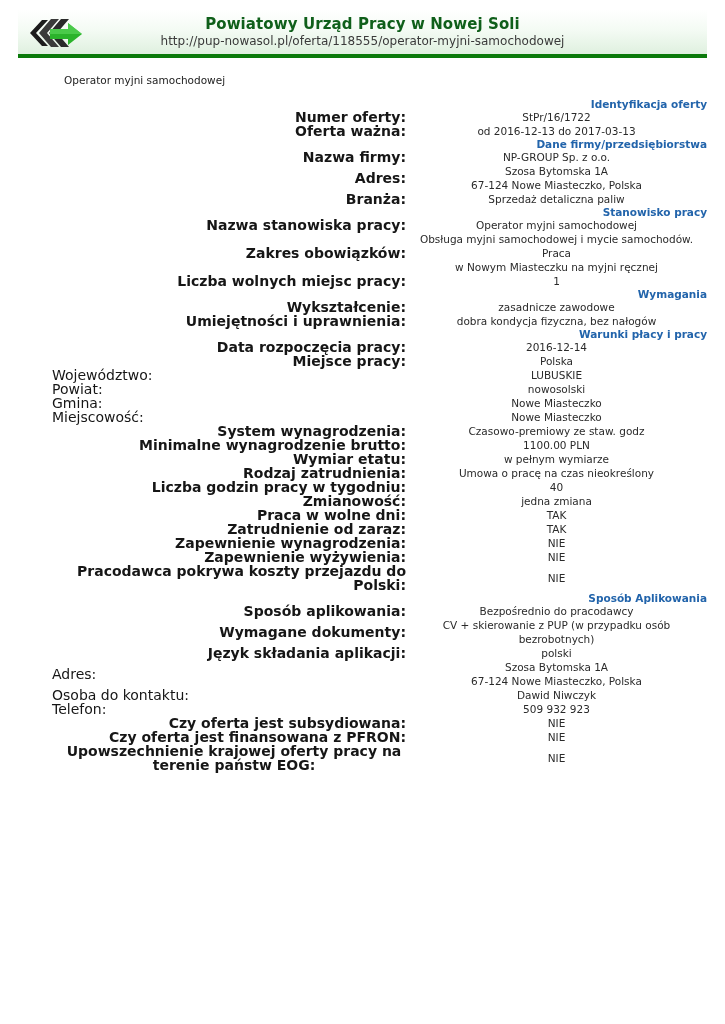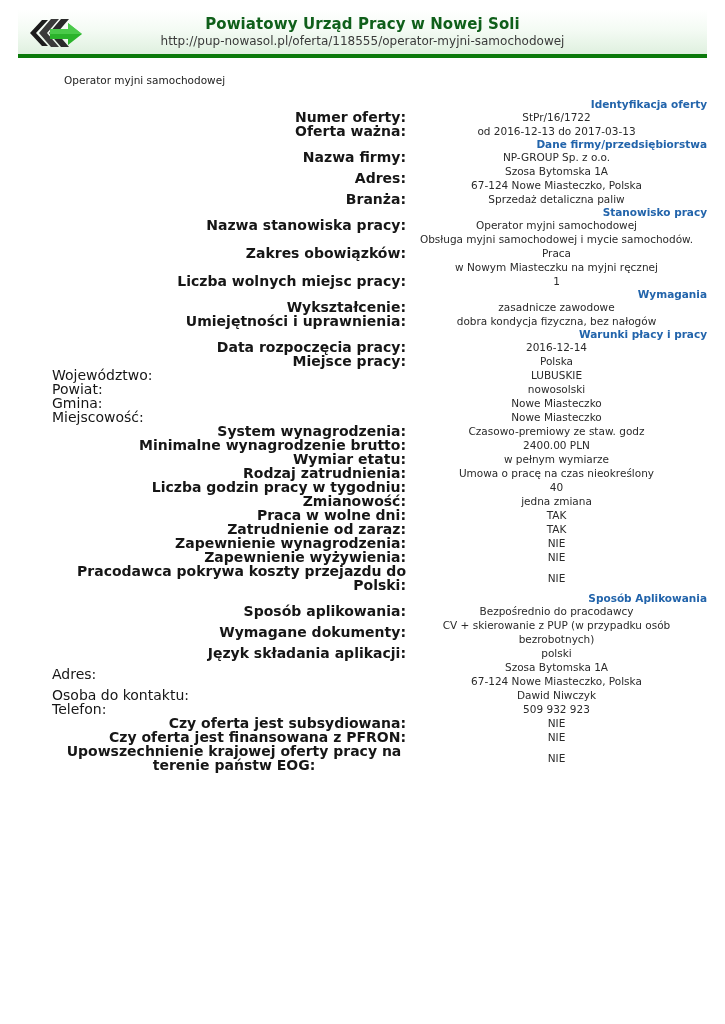--- a/index.html
+++ b/index.html
@@ -231,21 +231,21 @@
         <tr>
           <td class="row-label plain">Miejscowość:</td>
           <td class="row-value">Nowe Miasteczko</td>
         </tr>
         <tr>
           <td class="row-label">System wynagrodzenia:</td>
           <td class="row-value">Czasowo-premiowy ze staw. godz</td>
         </tr>
         <tr>
           <td class="row-label">Minimalne wynagrodzenie brutto:</td>
-          <td class="row-value">2400.00 PLN</td>
+          <td class="row-value">1100.00 PLN</td>
         </tr>
         <tr>
           <td class="row-label">Wymiar etatu:</td>
           <td class="row-value">w pełnym wymiarze</td>
         </tr>
         <tr>
           <td class="row-label">Rodzaj zatrudnienia:</td>
           <td class="row-value">Umowa o pracę na czas nieokreślony</td>
         </tr>
         <tr>

